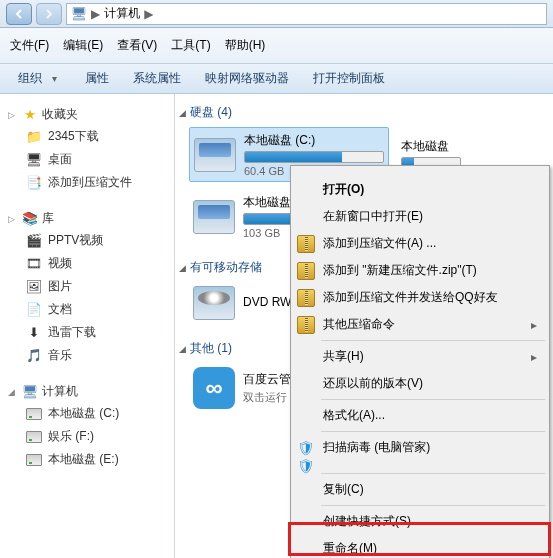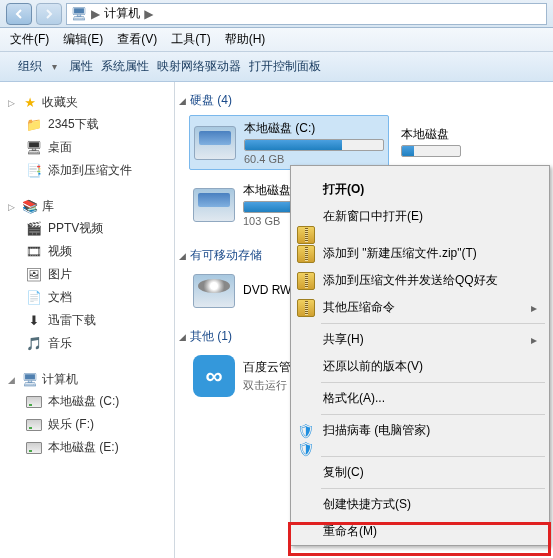--- a/index.html
+++ b/index.html
@@ -4,24 +4,24 @@
 <style>
 * { margin: 0; padding: 0; box-sizing: border-box; font-family: "Microsoft YaHei", "Segoe UI", sans-serif; font-size: 12px; }
 body { width: 553px; height: 558px; background: #fff; overflow: hidden; }
 
 .titlebar { height: 28px; background: linear-gradient(#e8f0f8, #d8e6f2); border-bottom: 1px solid #a0b8d0; display: flex; align-items: center; padding: 0 6px; gap: 4px; }
 .nav-btn { width: 26px; height: 22px; border-radius: 4px; background: linear-gradient(#c8dcf0, #9cc0e0); border: 1px solid #7090b0; display: flex; align-items: center; justify-content: center; color: #fff; font-size: 14px; }
 .address { flex: 1; height: 22px; background: #fff; border: 1px solid #a0b8d0; display: flex; align-items: center; padding: 0 4px; gap: 4px; }
 .address .arrow { color: #666; }
 .chev { color: #666; font-size: 10px; }
 
-.menubar { height: 24px; background: linear-gradient(#f4f8fc, #e8f0f8); border-bottom: 1px solid #c0d0e0; display: flex; align-items: center; padding: 0 4px; gap: 2px; }
+.menubar { height: 36px; background: linear-gradient(#f4f8fc, #e8f0f8); border-bottom: 1px solid #c0d0e0; display: flex; align-items: center; padding: 0 4px; gap: 2px; }
 .menubar span { padding: 2px 6px; }
 
-.toolbar { height: 30px; background: linear-gradient(#eaf2fa, #d6e6f4); border-bottom: 1px solid #b0c8e0; display: flex; align-items: center; padding: 0 10px; color: #1a3c60; }
+.toolbar { height: 30px; background: linear-gradient(#eaf2fa, #d6e6f4); border-bottom: 1px solid #b0c8e0; display: flex; align-items: center; padding: 0 10px; gap: 16px; color: #1a3c60; }
 .toolbar span { padding: 2px 4px; }
 .toolbar .org { display: flex; align-items: center; gap: 2px; }
 
 .content { display: flex; height: calc(100% - 80px); }
 
 .sidebar { width: 175px; background: #fff; border-right: 1px solid #d0d8e0; padding: 10px 4px; overflow: hidden; }
 .side-group { margin-bottom: 14px; }
 .side-header { display: flex; align-items: center; gap: 4px; padding: 2px 4px; font-weight: normal; color: #333; }
 .side-item { display: flex; align-items: center; gap: 6px; padding: 3px 4px 3px 22px; color: #333; }
 .tri { width: 10px; color: #888; font-size: 9px; }
@@ -248,20 +248,21 @@
 
 <div class="ctx">
   <div class="ctx-item bold">
       <span>打开(O)</span>
     </div>
   <div class="ctx-item">
       <span>在新窗口中打开(E)</span>
     </div>
   <div class="ctx-item">
       <span class="ctx-ico zip"></span>
+      <span>添加到压缩文件(A) ...</span>
     </div>
   <div class="ctx-item">
       <span class="ctx-ico zip"></span>
       <span>添加到 "新建压缩文件.zip"(T)</span>
     </div>
   <div class="ctx-item">
       <span class="ctx-ico zip"></span>
       <span>添加到压缩文件并发送给QQ好友</span>
     </div>
   <div class="ctx-item">

